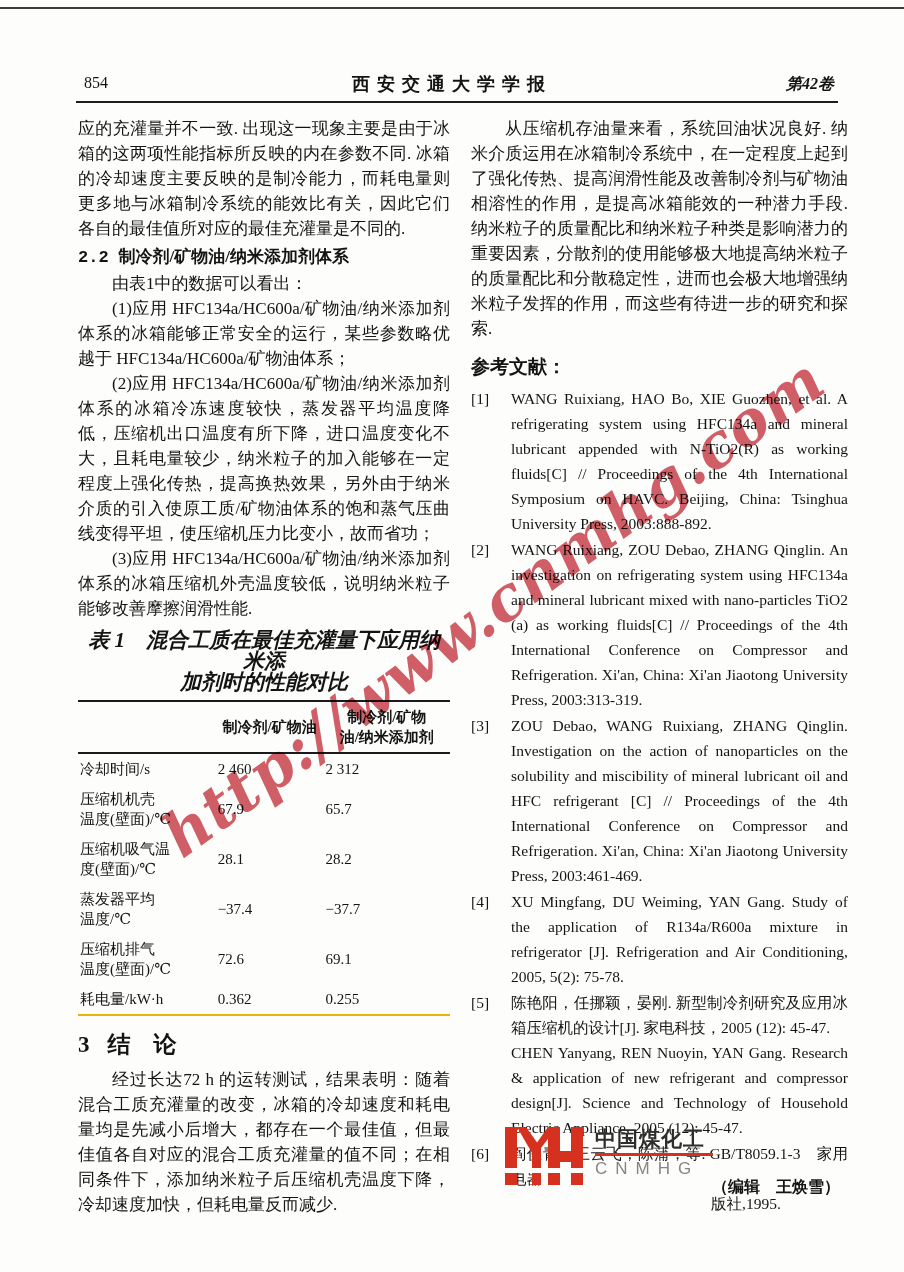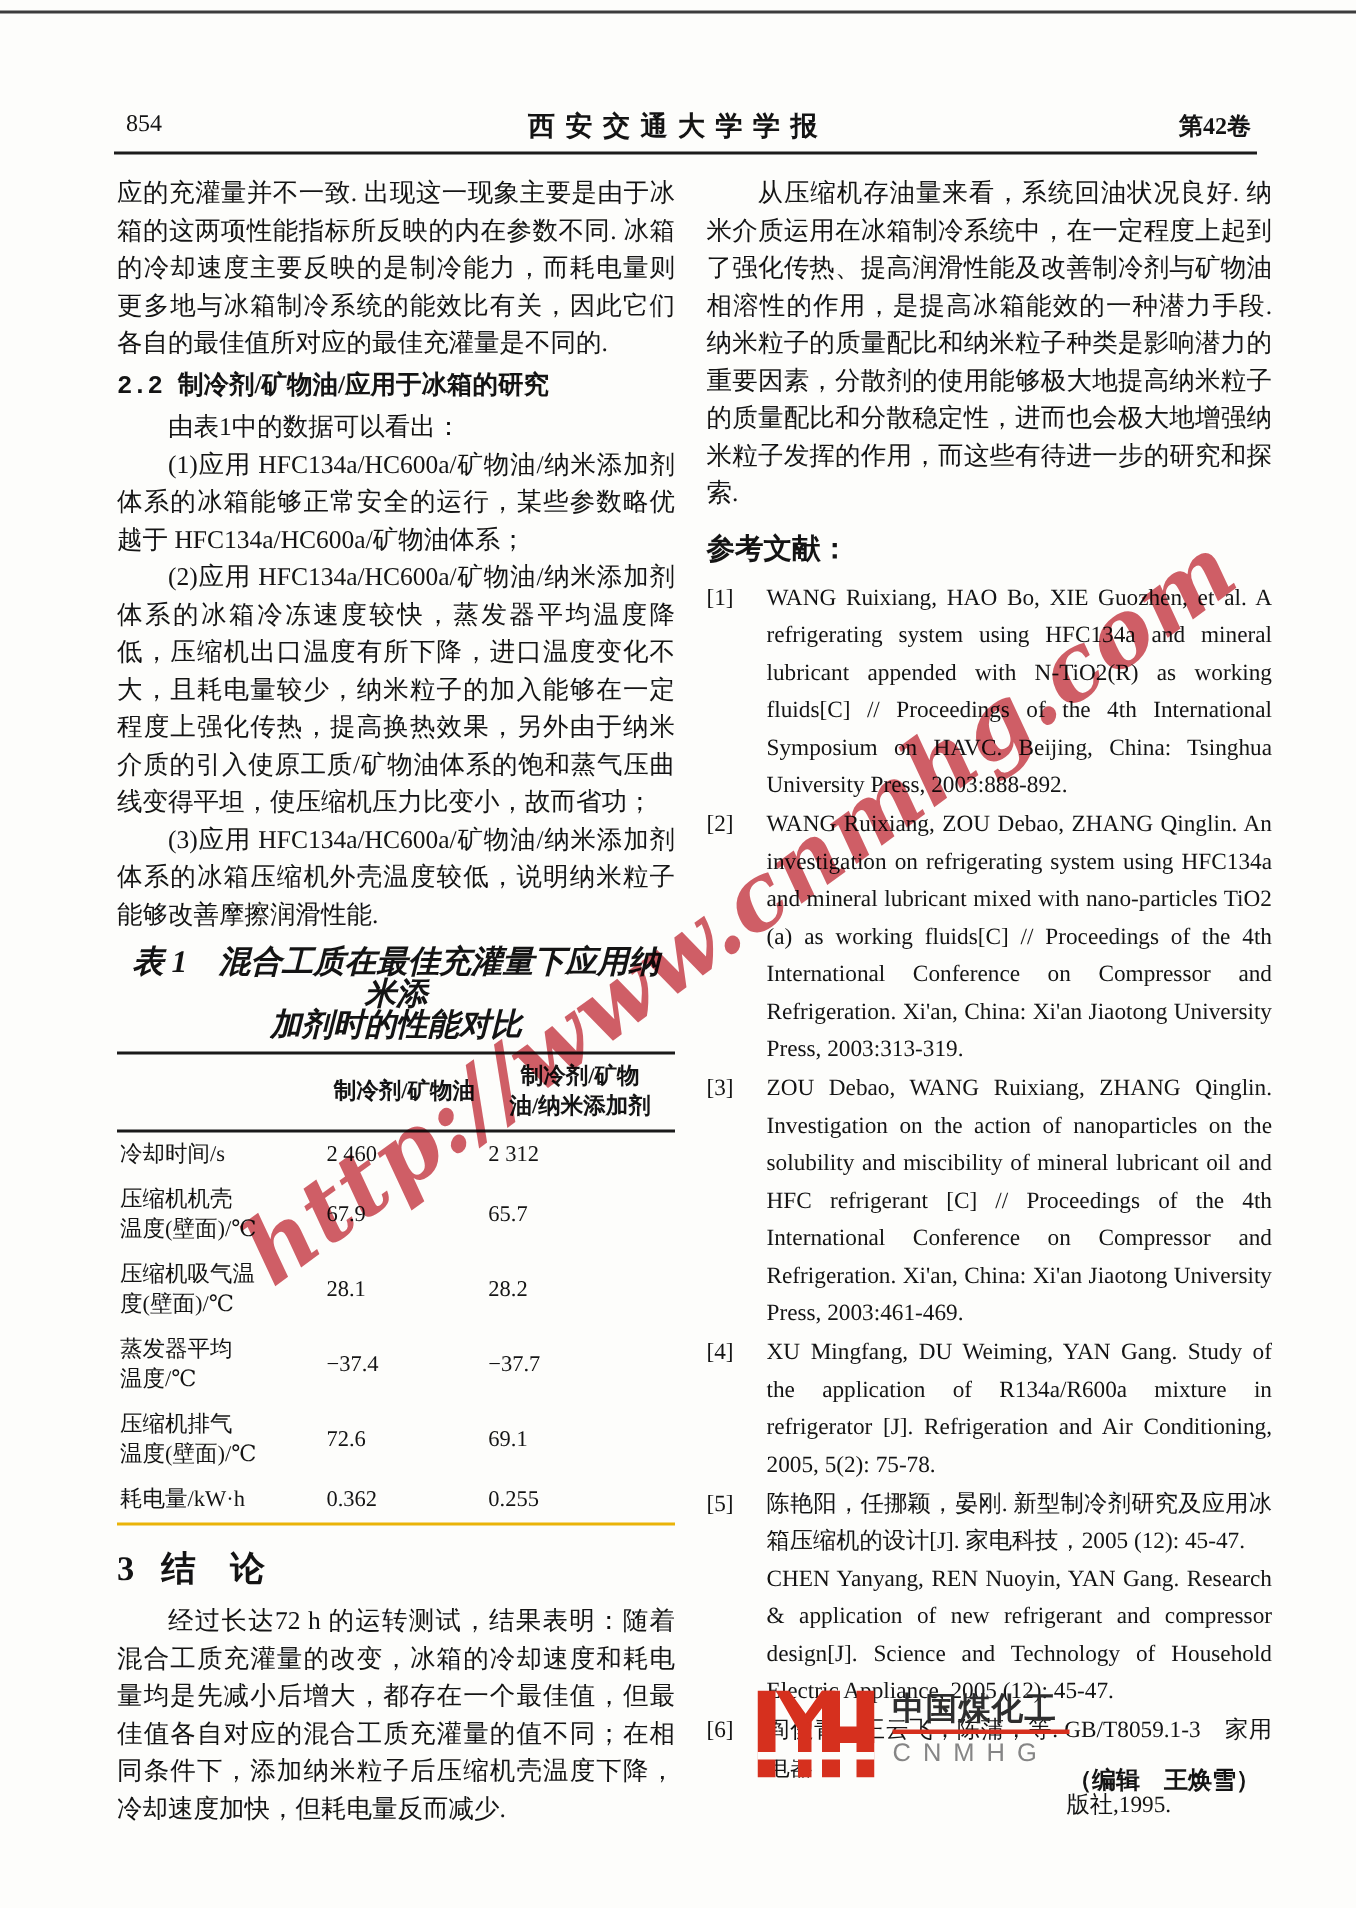--- a/index.html
+++ b/index.html
@@ -5,21 +5,21 @@
   html,body{margin:0;padding:0;}
   body{
     width:904px;height:1272px;position:relative;overflow:hidden;
     background:#fdfdfb;color:#141414;
     font-family:"Liberation Serif","DejaVu Serif",serif;
   }
   .scan-edge-top{position:absolute;left:0;top:7px;width:904px;height:2px;background:#1a1a1a;opacity:.85;}
   
   .hdr-page{position:absolute;left:84px;top:74px;font-size:16px;}
   .hdr-title{position:absolute;left:0;right:0;top:72px;text-align:center;font-size:18px;font-weight:bold;letter-spacing:7px;}
-  .hdr-vol{position:absolute;right:70px;top:74px;font-size:16px;font-weight:bold;}
+  .hdr-vol{position:absolute;right:70px;top:74px;font-size:16px;font-weight:bold;font-style:italic;}
   .hdr-rule{position:absolute;left:76px;top:101px;width:762px;height:2px;background:#1c1c1c;}
   
   .col{position:absolute;top:116px;font-size:17px;line-height:25px;text-align:justify;z-index:1;}
   .col-left{left:78px;width:372px;}
   .col-right{left:471px;width:377px;}
   .para{margin:0;}
   .indent{text-indent:2em;}
   .h22{font-weight:bold;margin:3px 0 1px 0;}
   .h22 .no{margin-right:10px;font-family:Liberation Mono, monospace;}
   
@@ -60,21 +60,21 @@
 
 <div class="scan-edge-top"></div>
 
 <div class="hdr-page">854</div>
 <div class="hdr-title">西安交通大学学报</div>
 <div class="hdr-vol">第42卷</div>
 <div class="hdr-rule"></div>
 
 <div class="col col-left">
   <p class="para">应的充灌量并不一致. 出现这一现象主要是由于冰箱的这两项性能指标所反映的内在参数不同. 冰箱的冷却速度主要反映的是制冷能力，而耗电量则更多地与冰箱制冷系统的能效比有关，因此它们各自的最佳值所对应的最佳充灌量是不同的.</p>
-  <p class="para h22"><span class="no">2.2</span><span>制冷剂/矿物油/应用于冰箱的研究</span></p>
+  <p class="para h22"><span class="no">2.2</span><span>制冷剂/矿物油/纳米添加剂体系</span></p>
   <p class="para indent">由表1中的数据可以看出：</p>
   <p class="para indent">(1)应用 HFC134a/HC600a/矿物油/纳米添加剂体系的冰箱能够正常安全的运行，某些参数略优越于 HFC134a/HC600a/矿物油体系；</p>
   <p class="para indent">(2)应用 HFC134a/HC600a/矿物油/纳米添加剂体系的冰箱冷冻速度较快，蒸发器平均温度降低，压缩机出口温度有所下降，进口温度变化不大，且耗电量较少，纳米粒子的加入能够在一定程度上强化传热，提高换热效果，另外由于纳米介质的引入使原工质/矿物油体系的饱和蒸气压曲线变得平坦，使压缩机压力比变小，故而省功；</p>
   <p class="para indent">(3)应用 HFC134a/HC600a/矿物油/纳米添加剂体系的冰箱压缩机外壳温度较低，说明纳米粒子能够改善摩擦润滑性能.</p>
 
   <div class="tbl-caption">
     <div>表 1　混合工质在最佳充灌量下应用纳米添</div>
     <div>加剂时的性能对比</div>
   </div>
 

